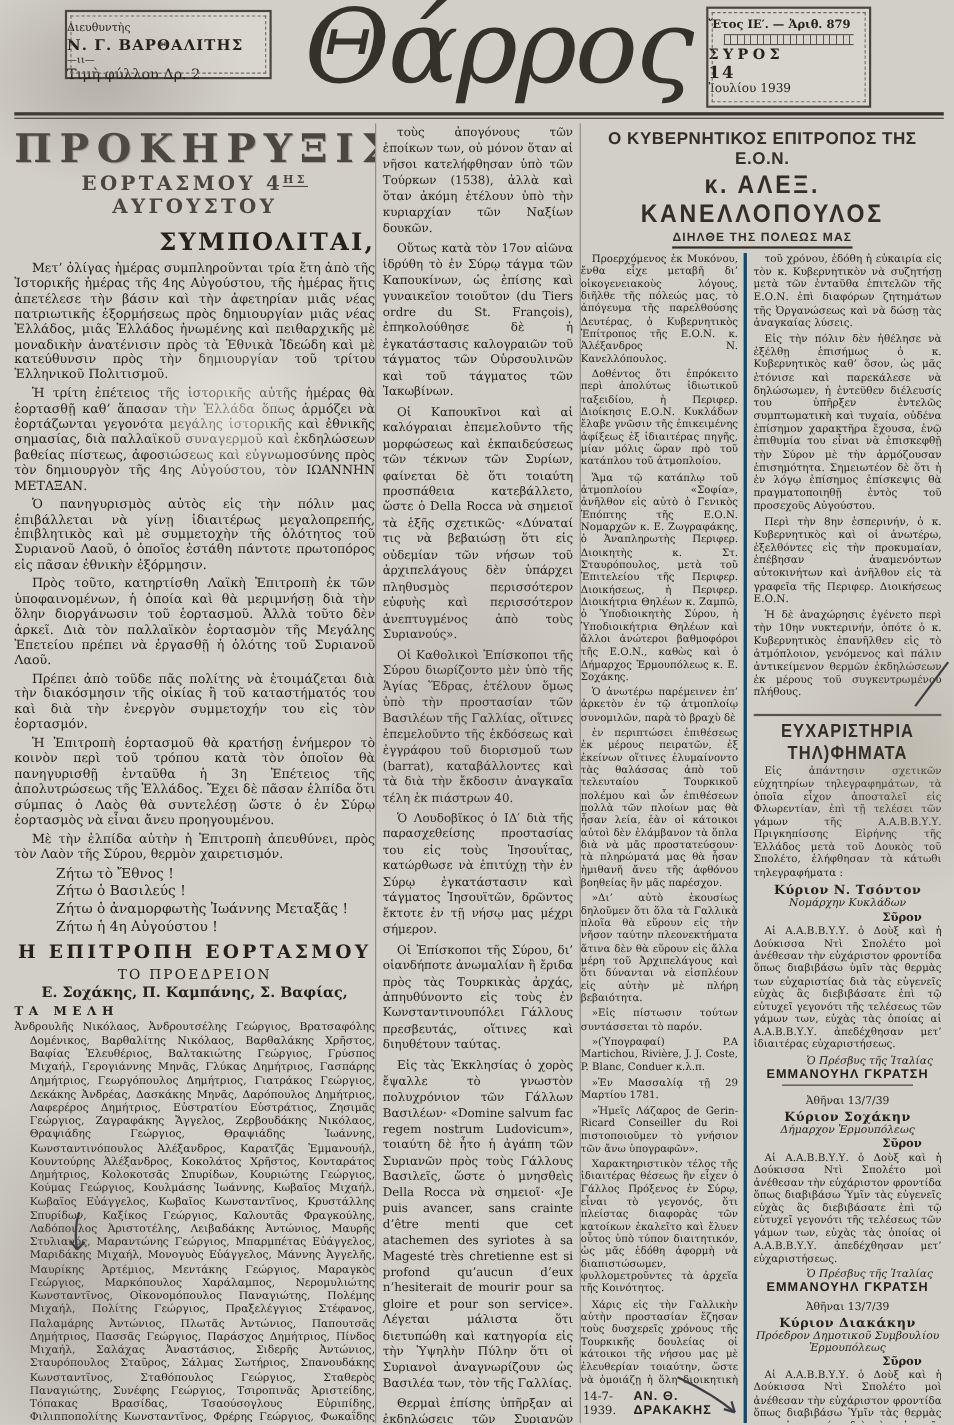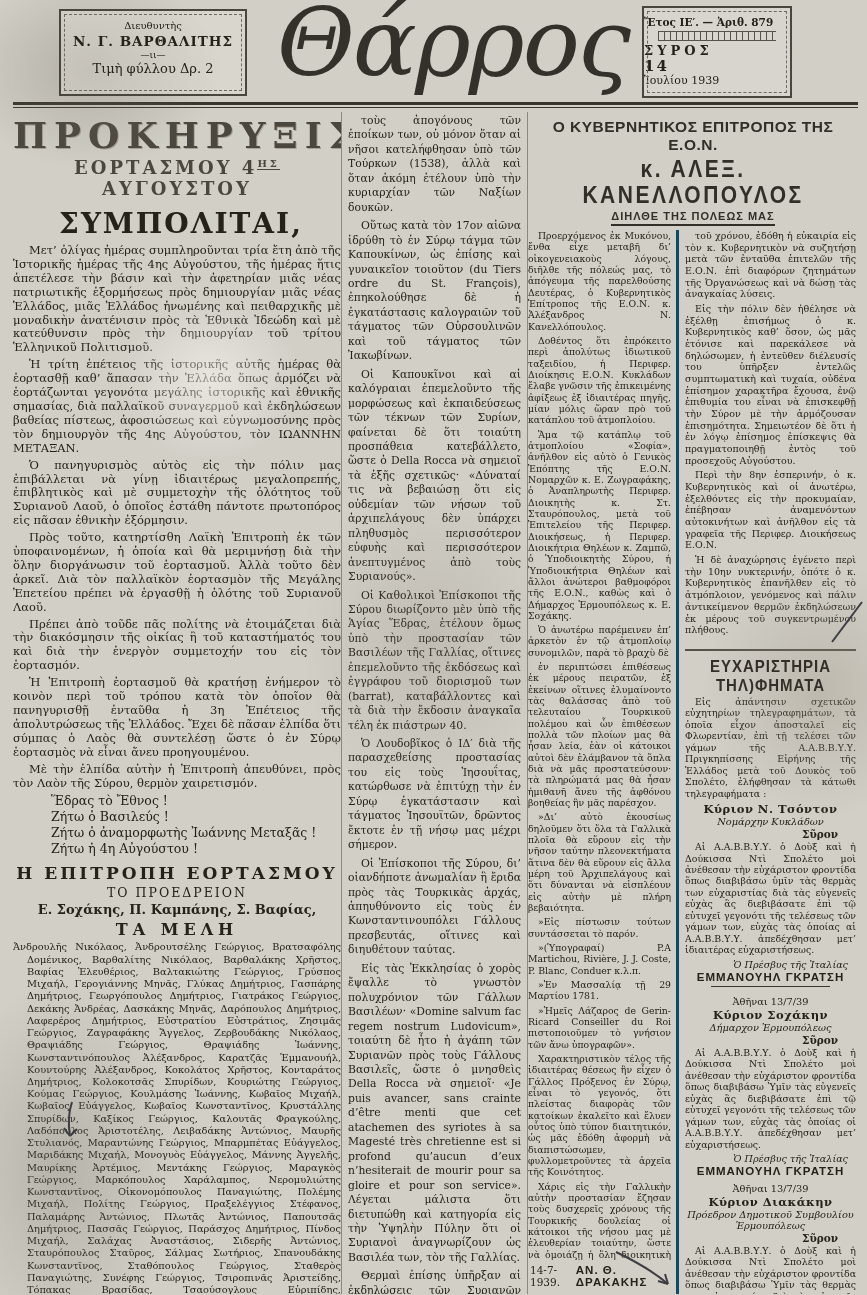--- a/index.html
+++ b/index.html
@@ -13,23 +13,23 @@
   
   .stain{position:absolute;border-radius:50%;pointer-events:none;}
   .s1{left:-40px;top:-30px;width:260px;height:200px;background:radial-gradient(closest-side,rgba(110,104,92,.30),rgba(110,104,92,0));}
   .s2{left:300px;top:480px;width:260px;height:330px;background:radial-gradient(closest-side,rgba(128,120,106,.22),rgba(128,120,106,0));}
   .s3{left:-60px;top:980px;width:240px;height:380px;background:radial-gradient(closest-side,rgba(100,95,85,.25),rgba(100,95,85,0));}
   .s4{left:700px;top:560px;width:240px;height:260px;background:radial-gradient(closest-side,rgba(150,143,128,.35),rgba(150,143,128,0));}
   .s5{left:120px;top:300px;width:180px;height:160px;background:radial-gradient(closest-side,rgba(255,253,246,.5),rgba(255,253,246,0));}
 
   header{position:relative;height:98px;}
   .mastbox{
-    position:absolute;left:46px;top:5px;width:188px;height:87px;
+    position:absolute;left:46px;top:5px;width:188px;height:63px;
     border:2px solid #4b463d;outline:1px dashed #6f6a60;outline-offset:-6px;
-    text-align:center;box-sizing:border-box;padding-top:9px;background:rgba(230,227,219,.35);
+    text-align:left;box-sizing:border-box;padding-top:9px;background:rgba(230,227,219,.35);
   }
   .m-label{font-size:10px;}
   .m-name{font-size:13.5px;font-weight:bold;letter-spacing:1px;margin-top:2px;}
   .m-div{font-size:9px;line-height:8px;margin:2px 0 2px;}
   .m-price{font-size:13px;}
   .paper-title{
     position:absolute;left:240px;width:400px;top:-16px;text-align:center;
     font-style:italic;font-size:95px;font-weight:500;color:#34302a;
     letter-spacing:-2px;transform:scaleY(.98);
   }
@@ -51,27 +51,27 @@
   .col1{width:328px;overflow:hidden;}
   .col2{width:187px;border-left:1px solid #8d887d;border-right:1px solid #8d887d;
         padding:2px 6px 0;box-sizing:border-box;overflow:hidden;}
   .colR{flex:1;display:flex;flex-direction:column;overflow:hidden;}
 
   
   .h-prok{font-size:36px;font-weight:bold;letter-spacing:7px;text-align:center;color:#4c473e;
           text-shadow:1px 1px 0 #a9a396;margin-top:2px;}
   .h-sub{font-size:18px;font-weight:bold;letter-spacing:3px;text-align:center;color:#4c473e;margin-top:1px;}
   .h-sub sup{font-size:10px;border-bottom:1px solid #4c473e;}
-  .h-salut{font-size:28px;font-weight:bold;letter-spacing:2px;text-align:center;margin:8px 0 4px 8px;}
+  .h-salut{font-size:22px;font-weight:bold;letter-spacing:2px;text-align:right;margin:8px 0 4px 8px;}
   .bp{font-size:11.5px;line-height:1.21;text-align:justify;text-indent:16px;margin:0 0 3px;}
   .cheer{font-size:12.5px;margin-left:38px;line-height:16px;}
   .h-comm{font-size:17px;font-weight:bold;letter-spacing:3px;text-align:center;margin-top:6px;}
   .h-pres{font-size:12.5px;letter-spacing:2px;text-align:center;margin-top:2px;}
   .pres-names{font-size:13px;font-weight:bold;text-align:center;margin-top:2px;}
-  .h-mel{font-size:16px;font-weight:bold;letter-spacing:5px;text-align:center;margin:3px 0 2px;}
+  .h-mel{font-size:11px;font-weight:bold;letter-spacing:5px;margin:3px 0 2px;}
   .members{font-size:9.8px;line-height:1.25;text-align:justify;padding-left:14px;text-indent:-14px;}
 
   .chain{height:8px;margin:6px 0 4px;border-top:1px solid #56524a;border-bottom:1px solid #56524a;
     background:repeating-linear-gradient(90deg,#56524a 0 2px,transparent 2px 5px,#56524a 5px 6px,transparent 6px 9px);}
 
   
   .col2 p{font-size:10.8px;line-height:1.34;text-align:justify;text-indent:13px;margin:0 0 4px;}
 
   
   .eon-head{text-align:center;padding:6px 2px 4px;font-family:"Liberation Sans",sans-serif;color:#332f28;}
@@ -138,21 +138,21 @@
       <div class="h-prok">ΠΡΟΚΗΡΥΞΙΣ</div>
       <div class="h-sub"><span>ΕΟΡΤΑΣΜΟΥ 4</span><sup>ΗΣ</sup><span> ΑΥΓΟΥΣΤΟΥ</span></div>
       <div class="h-salut">ΣΥΜΠΟΛΙΤΑΙ,</div>
       <p class="bp">Μετ’ ὀλίγας ἡμέρας συμπληροῦνται τρία ἔτη ἀπὸ τῆς Ἱστορικῆς ἡμέρας τῆς 4ης Αὐγούστου, τῆς ἡμέρας ἥτις ἀπετέλεσε τὴν βάσιν καὶ τὴν ἀφετηρίαν μιᾶς νέας πατριωτικῆς ἐξορμήσεως πρὸς δημιουργίαν μιᾶς νέας Ἑλλάδος, μιᾶς Ἑλλάδος ἡνωμένης καὶ πειθαρχικῆς μὲ μοναδικὴν ἀνατένισιν πρὸς τὰ Ἐθνικὰ Ἰδεώδη καὶ μὲ κατεύθυνσιν πρὸς τὴν δημιουργίαν τοῦ τρίτου Ἑλληνικοῦ Πολιτισμοῦ.</p>
       <p class="bp">Ἡ τρίτη ἐπέτειος τῆς ἱστορικῆς αὐτῆς ἡμέρας θὰ ἑορτασθῇ καθ’ ἅπασαν τὴν Ἑλλάδα ὅπως ἁρμόζει νὰ ἑορτάζωνται γεγονότα μεγάλης ἱστορικῆς καὶ ἐθνικῆς σημασίας, διὰ παλλαϊκοῦ συναγερμοῦ καὶ ἐκδηλώσεων βαθείας πίστεως, ἀφοσιώσεως καὶ εὐγνωμοσύνης πρὸς τὸν δημιουργὸν τῆς 4ης Αὐγούστου, τὸν ΙΩΑΝΝΗΝ ΜΕΤΑΞΑΝ.</p>
       <p class="bp">Ὁ πανηγυρισμὸς αὐτὸς εἰς τὴν πόλιν μας ἐπιβάλλεται νὰ γίνῃ ἰδιαιτέρως μεγαλοπρεπής, ἐπιβλητικὸς καὶ μὲ συμμετοχὴν τῆς ὁλότητος τοῦ Συριανοῦ Λαοῦ, ὁ ὁποῖος ἐστάθη πάντοτε πρωτοπόρος εἰς πᾶσαν ἐθνικὴν ἐξόρμησιν.</p>
       <p class="bp">Πρὸς τοῦτο, κατηρτίσθη Λαϊκὴ Ἐπιτροπὴ ἐκ τῶν ὑποφαινομένων, ἡ ὁποία καὶ θὰ μεριμνήσῃ διὰ τὴν ὅλην διοργάνωσιν τοῦ ἑορτασμοῦ. Ἀλλὰ τοῦτο δὲν ἀρκεῖ. Διὰ τὸν παλλαϊκὸν ἑορτασμὸν τῆς Μεγάλης Ἐπετείου πρέπει νὰ ἐργασθῇ ἡ ὁλότης τοῦ Συριανοῦ Λαοῦ.</p>
       <p class="bp">Πρέπει ἀπὸ τοῦδε πᾶς πολίτης νὰ ἑτοιμάζεται διὰ τὴν διακόσμησιν τῆς οἰκίας ἢ τοῦ καταστήματός του καὶ διὰ τὴν ἐνεργὸν συμμετοχήν του εἰς τὸν ἑορτασμόν.</p>
       <p class="bp">Ἡ Ἐπιτροπὴ ἑορτασμοῦ θὰ κρατήσῃ ἐνήμερον τὸ κοινὸν περὶ τοῦ τρόπου κατὰ τὸν ὁποῖον θὰ πανηγυρισθῇ ἐνταῦθα ἡ 3η Ἐπέτειος τῆς ἀπολυτρώσεως τῆς Ἑλλάδος. Ἔχει δὲ πᾶσαν ἐλπίδα ὅτι σύμπας ὁ Λαὸς θὰ συντελέσῃ ὥστε ὁ ἐν Σύρῳ ἑορτασμὸς νὰ εἶναι ἄνευ προηγουμένου.</p>
       <p class="bp">Μὲ τὴν ἐλπίδα αὐτὴν ἡ Ἐπιτροπὴ ἀπευθύνει, πρὸς τὸν Λαὸν τῆς Σύρου, θερμὸν χαιρετισμόν.</p>
-      <div class="cheer">Ἕδρας τὸ Ἔθνος !</div>
+      <div class="cheer">Ζήτω τὸ Ἔθνος !</div>
       <div class="cheer">Ζήτω ὁ Βασιλεύς !</div>
       <div class="cheer">Ζήτω ὁ ἀναμορφωτὴς Ἰωάννης Μεταξᾶς !</div>
       <div class="cheer">Ζήτω ἡ 4η Αὐγούστου !</div>
       <div class="h-comm">Η ΕΠΙΤΡΟΠΗ ΕΟΡΤΑΣΜΟΥ</div>
       <div class="h-pres">ΤΟ ΠΡΟΕΔΡΕΙΟΝ</div>
       <div class="pres-names">Ε. Σοχάκης,  Π. Καμπάνης,  Σ. Βαφίας,</div>
       <div class="h-mel">ΤΑ ΜΕΛΗ</div>
       <div class="members">Ἀνδρουλῆς Νικόλαος, Ἀνδρουτσέλης Γεώργιος, Βρατσαφόλης Δομένικος, Βαρθαλίτης Νικόλαος, Βαρθαλάκης Χρῆστος, Βαφίας Ἐλευθέριος, Βαλτακιώτης Γεώργιος, Γρύσπος Μιχαήλ, Γερογιάννης Μηνᾶς, Γλύκας Δημήτριος, Γασπάρης Δημήτριος, Γεωργόπουλος Δημήτριος, Γιατράκος Γεώργιος, Δεκάκης Ἀνδρέας, Δασκάκης Μηνᾶς, Δαρόπουλος Δημήτριος, Λαφερέρος Δημήτριος, Εὐστρατίου Εὐστράτιος, Ζησιμᾶς Γεώργιος, Ζαγραφάκης Ἄγγελος, Ζερβουδάκης Νικόλαος, Θραψιάδης Γεώργιος, Θραψιάδης Ἰωάννης, Κωνσταντινόπουλος Ἀλέξανδρος, Καρατζᾶς Ἐμμανουήλ, Κουντούρης Ἀλέξανδρος, Κοκολάτος Χρῆστος, Κονταράτος Δημήτριος, Κολοκοτσᾶς Σπυρίδων, Κουριώτης Γεώργιος, Κούμας Γεώργιος, Κουλμάσης Ἰωάννης, Κωβαῖος Μιχαήλ, Κωβαῖος Εὐάγγελος, Κωβαῖος Κωνσταντῖνος, Κρυστάλλης Σπυρίδων, Καξίκος Γεώργιος, Καλουτᾶς Φραγκούλης, Λαδόπουλος Ἀριστοτέλης, Λειβαδάκης Ἀντώνιος, Μαυρῆς Στυλιανός, Μαραντώνης Γεώργιος, Μπαρμπέτας Εὐάγγελος, Μαριδάκης Μιχαήλ, Μονογυὸς Εὐάγγελος, Μάννης Ἀγγελῆς, Μαυρίκης Ἀρτέμιος, Μεντάκης Γεώργιος, Μαραγκὸς Γεώργιος, Μαρκόπουλος Χαράλαμπος, Νερομυλιώτης Κωνσταντῖνος, Οἰκονομόπουλος Παναγιώτης, Πολέμης Μιχαήλ, Πολίτης Γεώργιος, Πραξελέγγιος Στέφανος, Παλαμάρης Ἀντώνιος, Πλωτᾶς Ἀντώνιος, Παπουτσᾶς Δημήτριος, Πασσᾶς Γεώργιος, Παράσχος Δημήτριος, Πίνδος Μιχαήλ, Σαλάχας Ἀναστάσιος, Σιδερῆς Ἀντώνιος, Σταυρόπουλος Σταῦρος, Σάλμας Σωτήριος, Σπανουδάκης Κωνσταντῖνος, Σταθόπουλος Γεώργιος, Σταθερὸς Παναγιώτης, Συνέφης Γεώργιος, Τσιροπινᾶς Ἀριστείδης, Τόπακας Βρασίδας, Τσαούσογλους Εὐριπίδης, Φιλιπποπολίτης Κωνσταντῖνος, Φρέρης Γεώργιος, Φωκαΐδης Ἀνδρέας, Φαμμέλης Ἐμμανουήλ, Φωτεινὸς Γεώργιος, Χαραλαμπίδης Κωνσταντῖνος.</div>
 
     </section>

